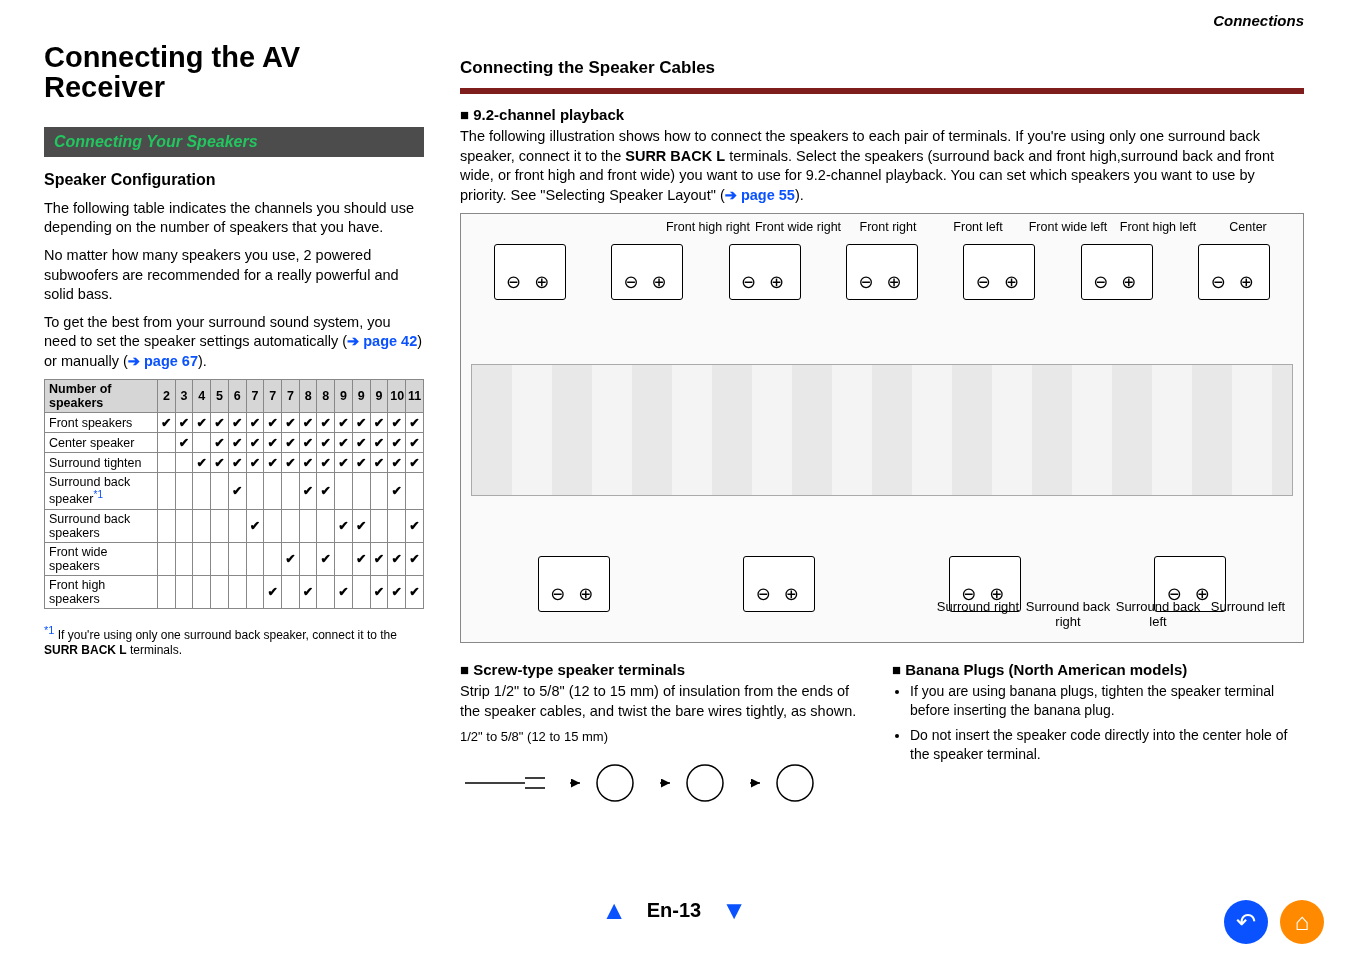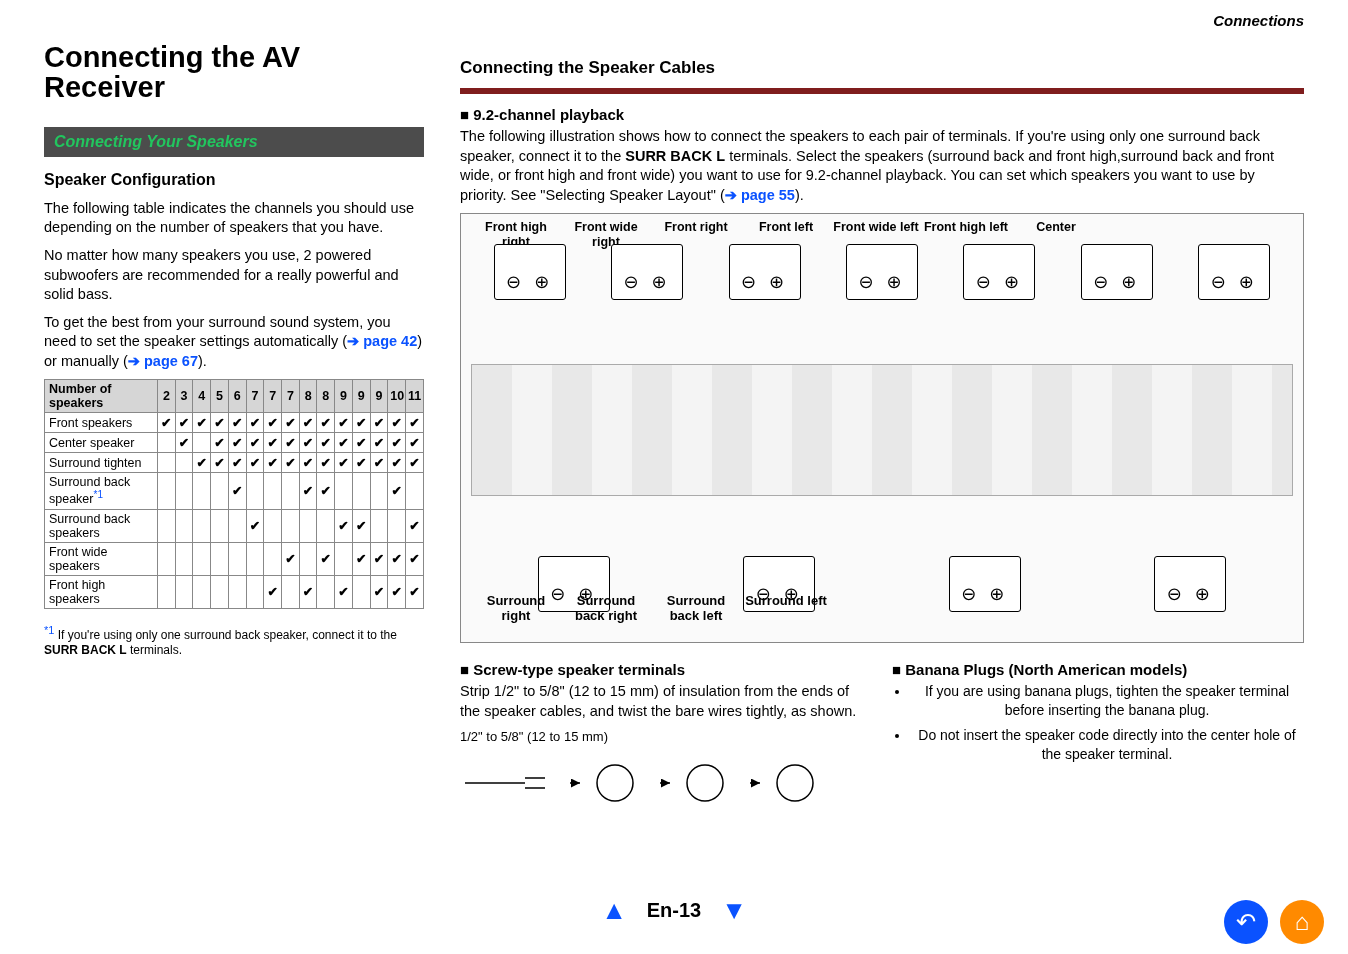--- a/index.html
+++ b/index.html
@@ -136,21 +136,20 @@
     display: flex;
     gap: 20px;
     margin-top: 6px;
   }
   .two-col > div {
     flex: 1;
   }
   ul.bullet {
     margin: 4px 0 0 18px;
     padding: 0;
-    text-align: center;
   }
   ul.bullet li {
     margin-bottom: 6px;
     line-height: 1.35;
   }
 
   
   .diagram {
     border: 1px solid #888;
     width: 100%;
@@ -159,26 +158,25 @@
     background: #fafafa;
     position: relative;
     box-sizing: border-box;
     font-size: 12px;
   }
   .diagram .top-labels, .diagram .bot-labels {
     position: absolute;
     left: 0;
     right: 0;
     display: flex;
-    justify-content: flex-start;
+    justify-content: flex-end;
     padding: 0 10px;
-    font-weight: bold;
   }
   .diagram .top-labels { top: 6px; font-size: 12.5px; text-align:center;}
-  .diagram .bot-labels { bottom: 18px; font-size: 13px; text-align:center;}
+  .diagram .bot-labels { bottom: 12px; font-size: 13px; text-align:center;}
   .diagram .top-labels span, .diagram .bot-labels span {
     width: 90px;
     line-height: 1.15;
   }
   .diagram .term-strip {
     position: absolute;
     top: 150px;
     left: 10px;
     right: 10px;
     height: 130px;

